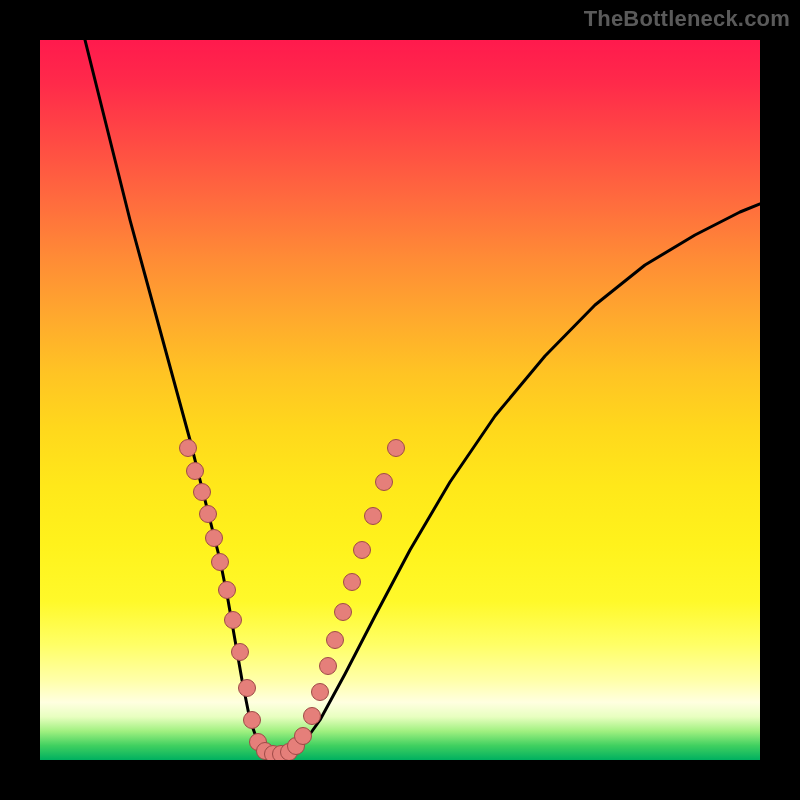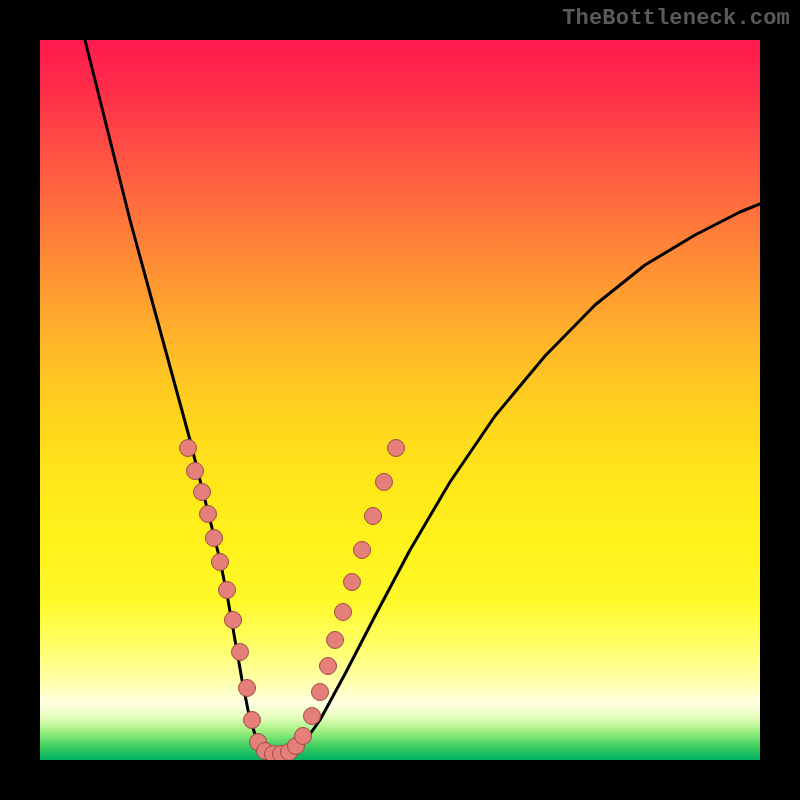--- a/index.html
+++ b/index.html
@@ -44,21 +44,21 @@
       #e8ffc0 94%,
       #a0f080 96%,
       #40d060 98%,
       #00b060 100%
     );
   }
   .watermark {
     position: absolute;
     top: 6px;
     right: 10px;
-    font-family: Liberation Mono, monospace;
+    font-family: Liberation Sans, sans-serif;
     font-size: 22px;
     font-weight: 600;
     color: #5a5a5a;
     letter-spacing: 0.2px;
     user-select: none;
   }
   svg {
     position: absolute;
     left: 0;
     top: 0;

